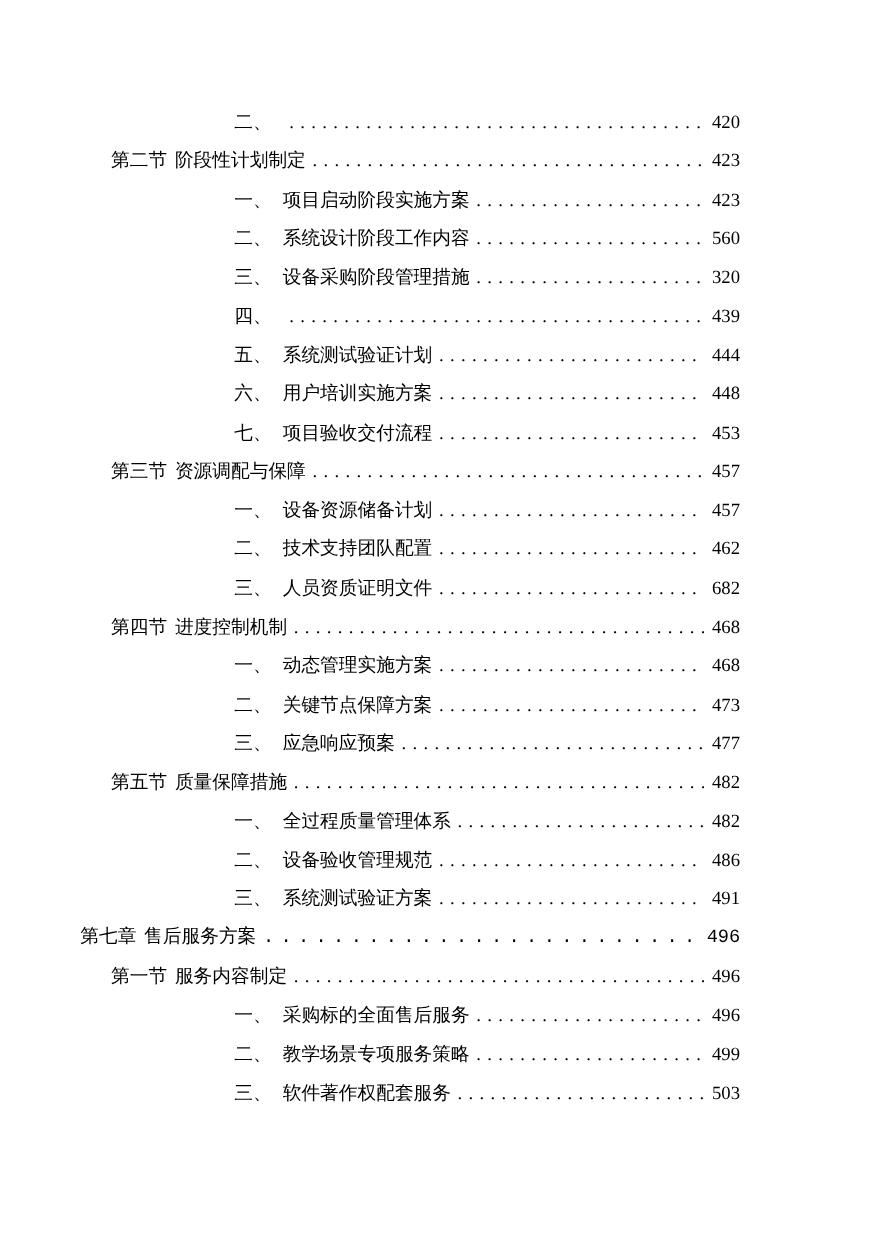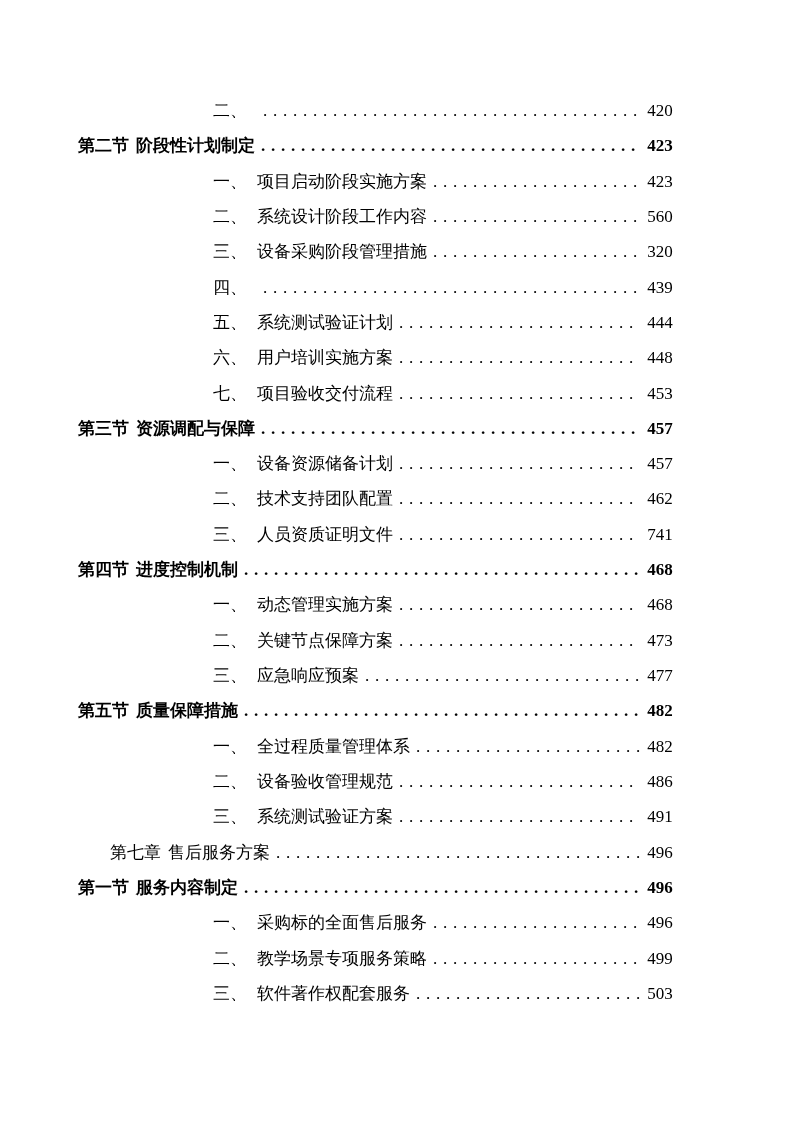--- a/index.html
+++ b/index.html
@@ -24,22 +24,22 @@
     right: 120px;
   }
   .toc-row {
     display: flex;
     align-items: baseline;
     height: 35.32px;
     line-height: 35.32px;
     white-space: nowrap;
     cursor: pointer;
   }
-  .toc-row.level-chapter { padding-left: 110px; }
-  .toc-row.level-section { padding-left: 78px; font-weight: bold; }
+  .toc-row.level-chapter { padding-left: 73px; font-family: Liberation Mono, monospace; }
+  .toc-row.level-section { padding-left: 101px; }
   .toc-row.level-sub     { padding-left: 213px; }
 
   .num { flex: none; }
   .toc-row.level-chapter .num,
   .toc-row.level-section .num { margin-right: 7px; }
   .toc-row.level-sub .num {
     display: inline-block;
     width: 44px;
   }
   .title { flex: none; }
@@ -131,21 +131,21 @@
       <div class="toc-row level-sub">
         <span class="num">二、</span>
         <span class="title">技术支持团队配置</span>
         <span class="leader">..........................................................................................</span>
         <span class="pagenum">462</span>
       </div>
       <div class="toc-row level-sub">
         <span class="num">三、</span>
         <span class="title">人员资质证明文件</span>
         <span class="leader">..........................................................................................</span>
-        <span class="pagenum">741</span>
+        <span class="pagenum">682</span>
       </div>
       <div class="toc-row level-section">
         <span class="num">第四节</span>
         <span class="title">进度控制机制</span>
         <span class="leader">..........................................................................................</span>
         <span class="pagenum">468</span>
       </div>
       <div class="toc-row level-sub">
         <span class="num">一、</span>
         <span class="title">动态管理实施方案</span>

